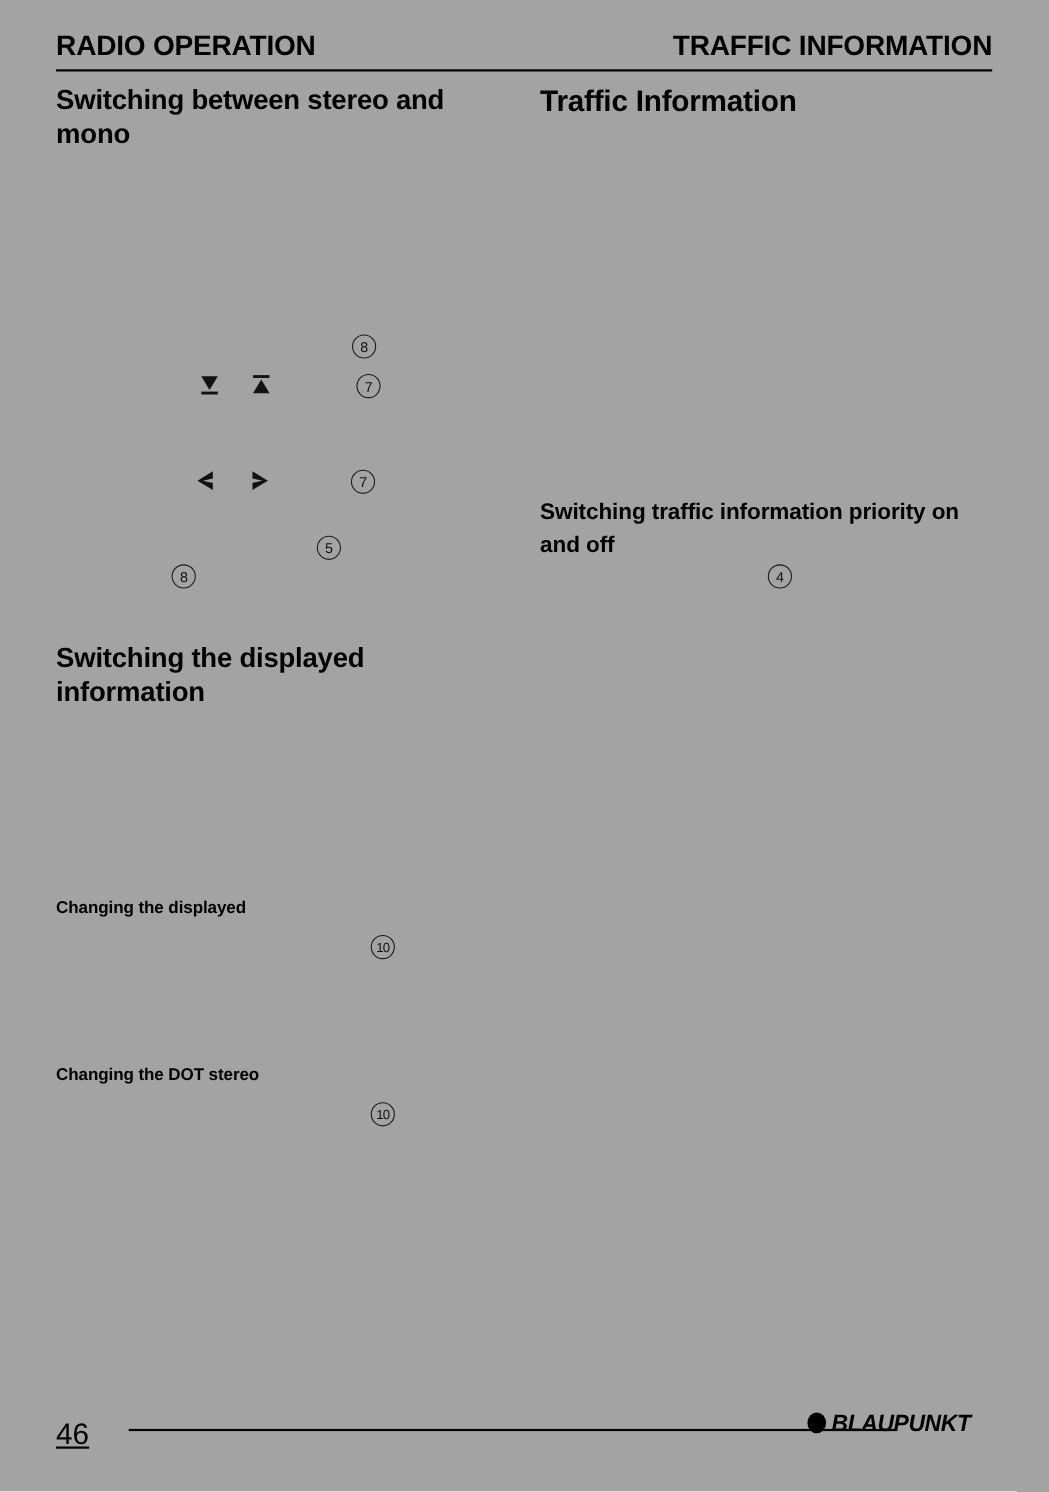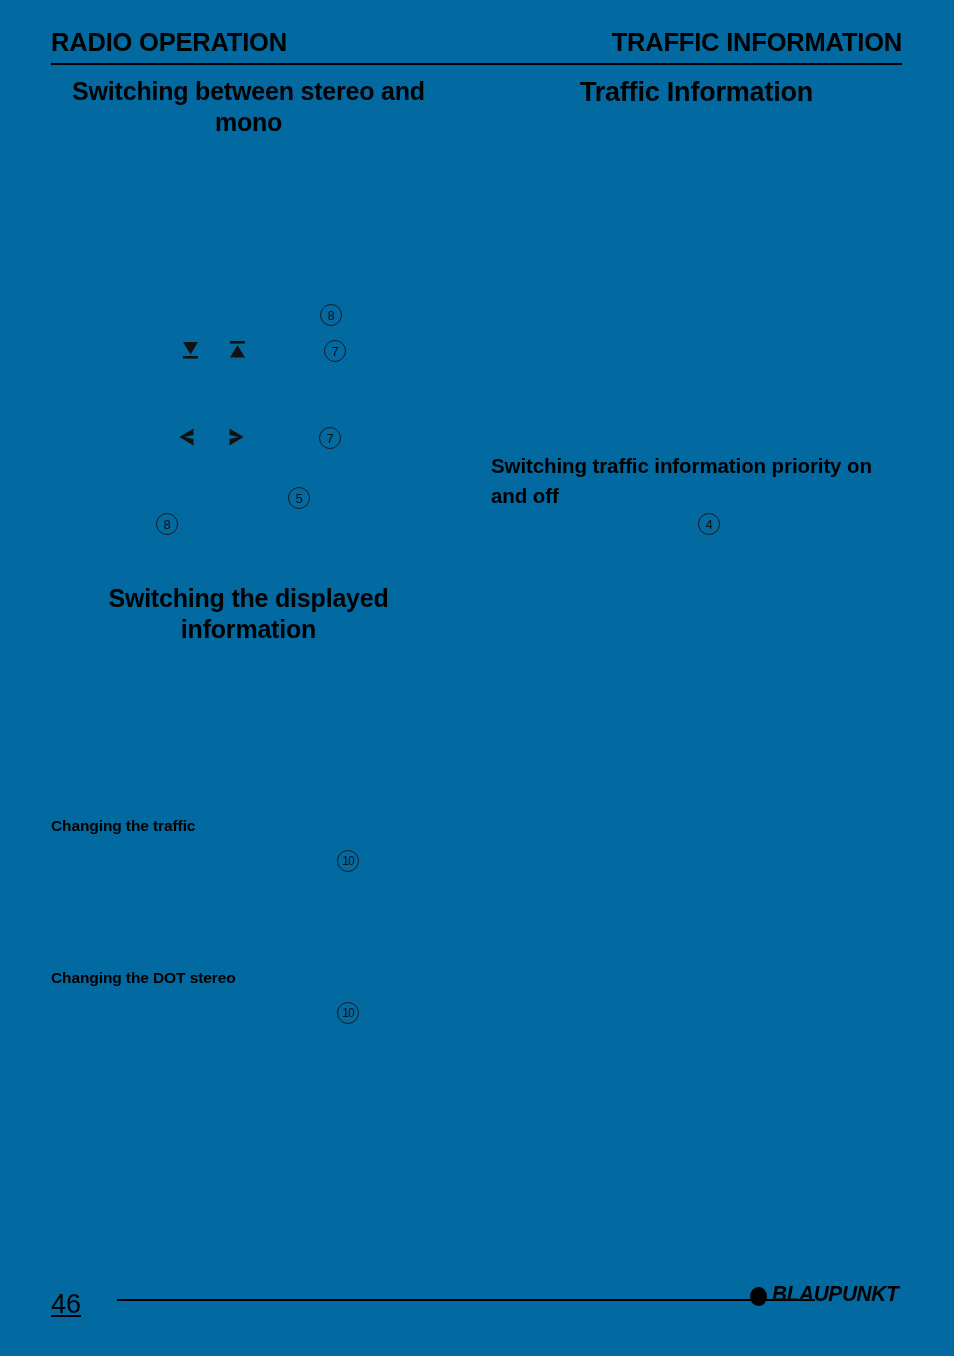--- a/index.html
+++ b/index.html
@@ -15,21 +15,21 @@
     color: #000000;
     position: relative;
     overflow: hidden;
   }
 
   .page {
     position: absolute;
     left: 0; top: 0;
     width: 954px;
     height: 1356px;
-    background: #0369a1;
+    background: #a3a3a3;
   }
 
   
   .running-head {
     position: absolute;
     left: 51px;
     top: 29px;
     width: 851px;
     height: 36px;
     display: flex;
@@ -66,21 +66,20 @@
     top: 76px;
     width: 411px;
   }
 
   
   .h1 {
     font-size: 25px;
     font-weight: bold;
     line-height: 1.22;
     letter-spacing: -0.2px;
-    text-align: center;
   }
   .h2 {
     font-size: 20.5px;
     font-weight: bold;
     line-height: 1.45;
     letter-spacing: -0.1px;
   }
   .h3 {
     font-size: 15.5px;
     font-weight: bold;
@@ -135,24 +134,24 @@
   .footer-rule {
     position: absolute;
     left: 66px;
     top: 9px;
     width: 698px;
     height: 1.6px;
     background: #000000;
   }
   .brand {
     position: absolute;
-    right: 0;
+    right: 16px;
     top: -6px;
     display: flex;
-    align-items: flex-end;
+    align-items: flex-start;
     gap: 5px;
   }
   .brand-dot {
     width: 17px;
     height: 19px;
     background: #000000;
     border-radius: 50%;
     flex: 0 0 auto;
   }
   .brand-word {
@@ -179,21 +178,21 @@
 
   <div class="col-left">
     <div class="h1">Switching between stereo and mono</div>
   </div>
 
   <div style="position:absolute; left:51px; top:583px; width:395px;">
     <div class="h1">Switching the displayed information</div>
   </div>
 
   <div style="position:absolute; left:51px; top:816px; width:395px;">
-    <div class="h3">Changing the traffic</div>
+    <div class="h3">Changing the displayed</div>
   </div>
 
   <div style="position:absolute; left:51px; top:968px; width:395px;">
     <div class="h3">Changing the DOT stereo</div>
   </div>
 
   <div class="col-right">
     <div class="h1" style="font-size:27px;">Traffic Information</div>
   </div>
 

